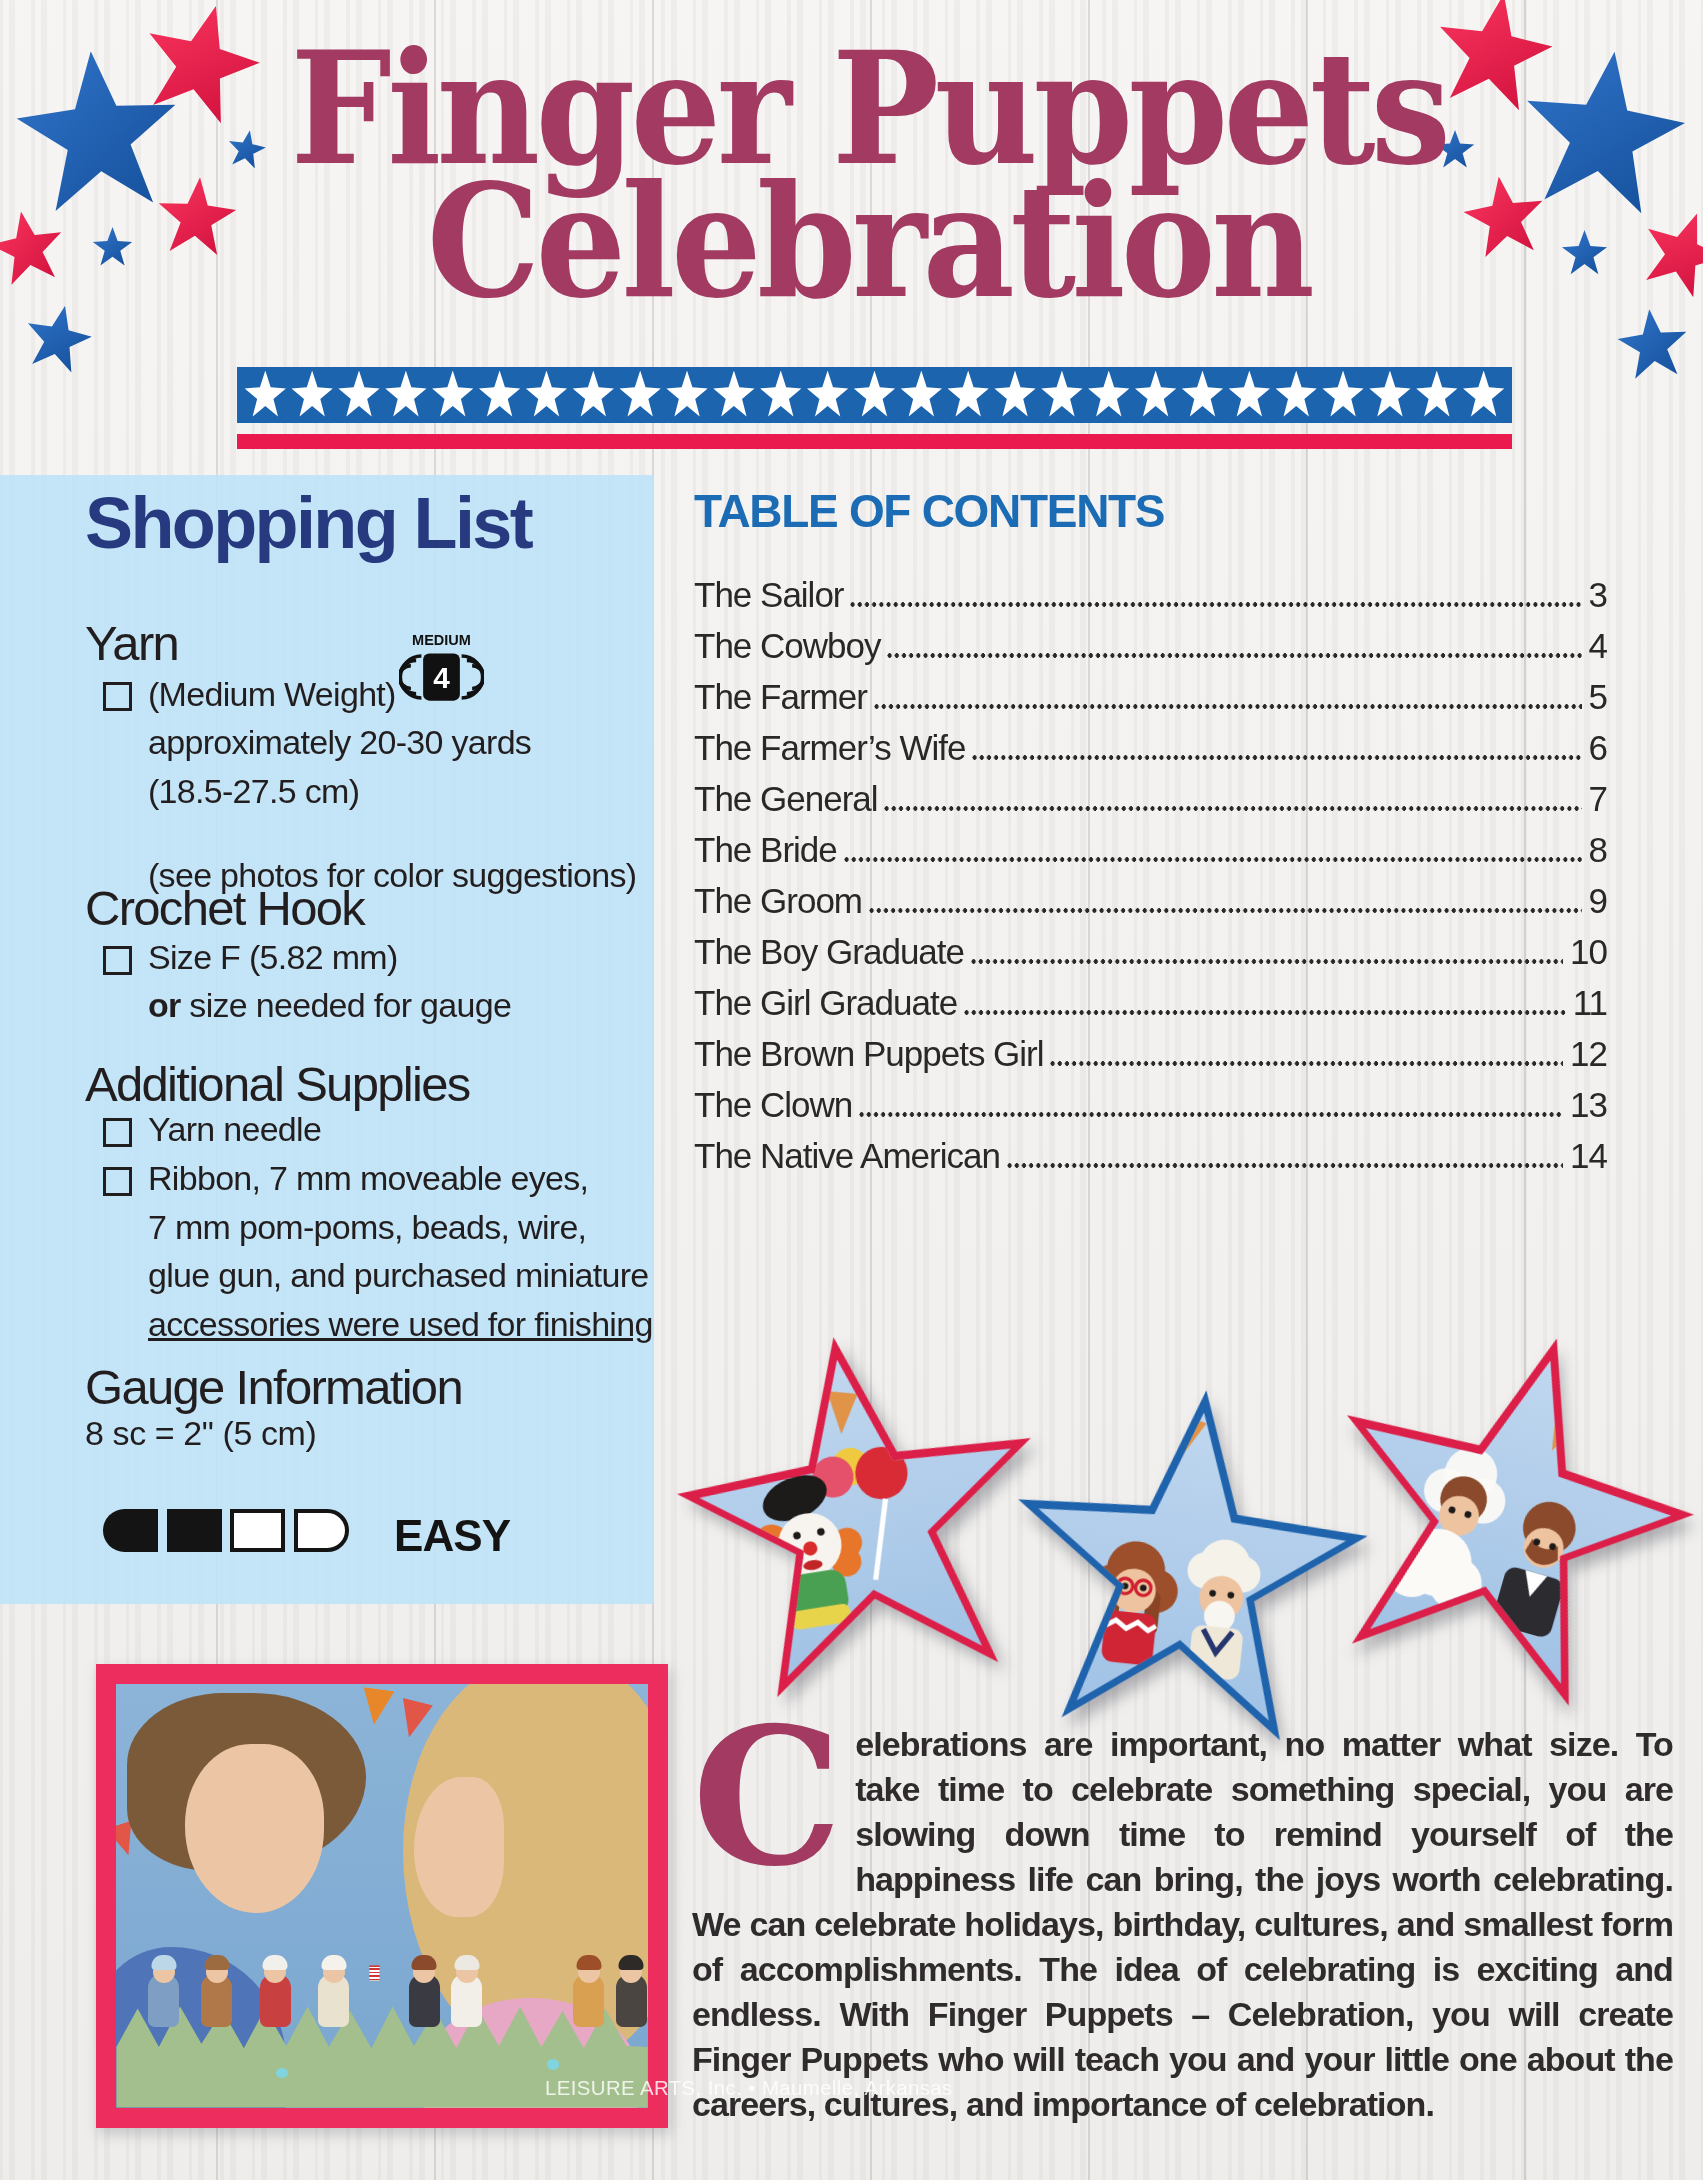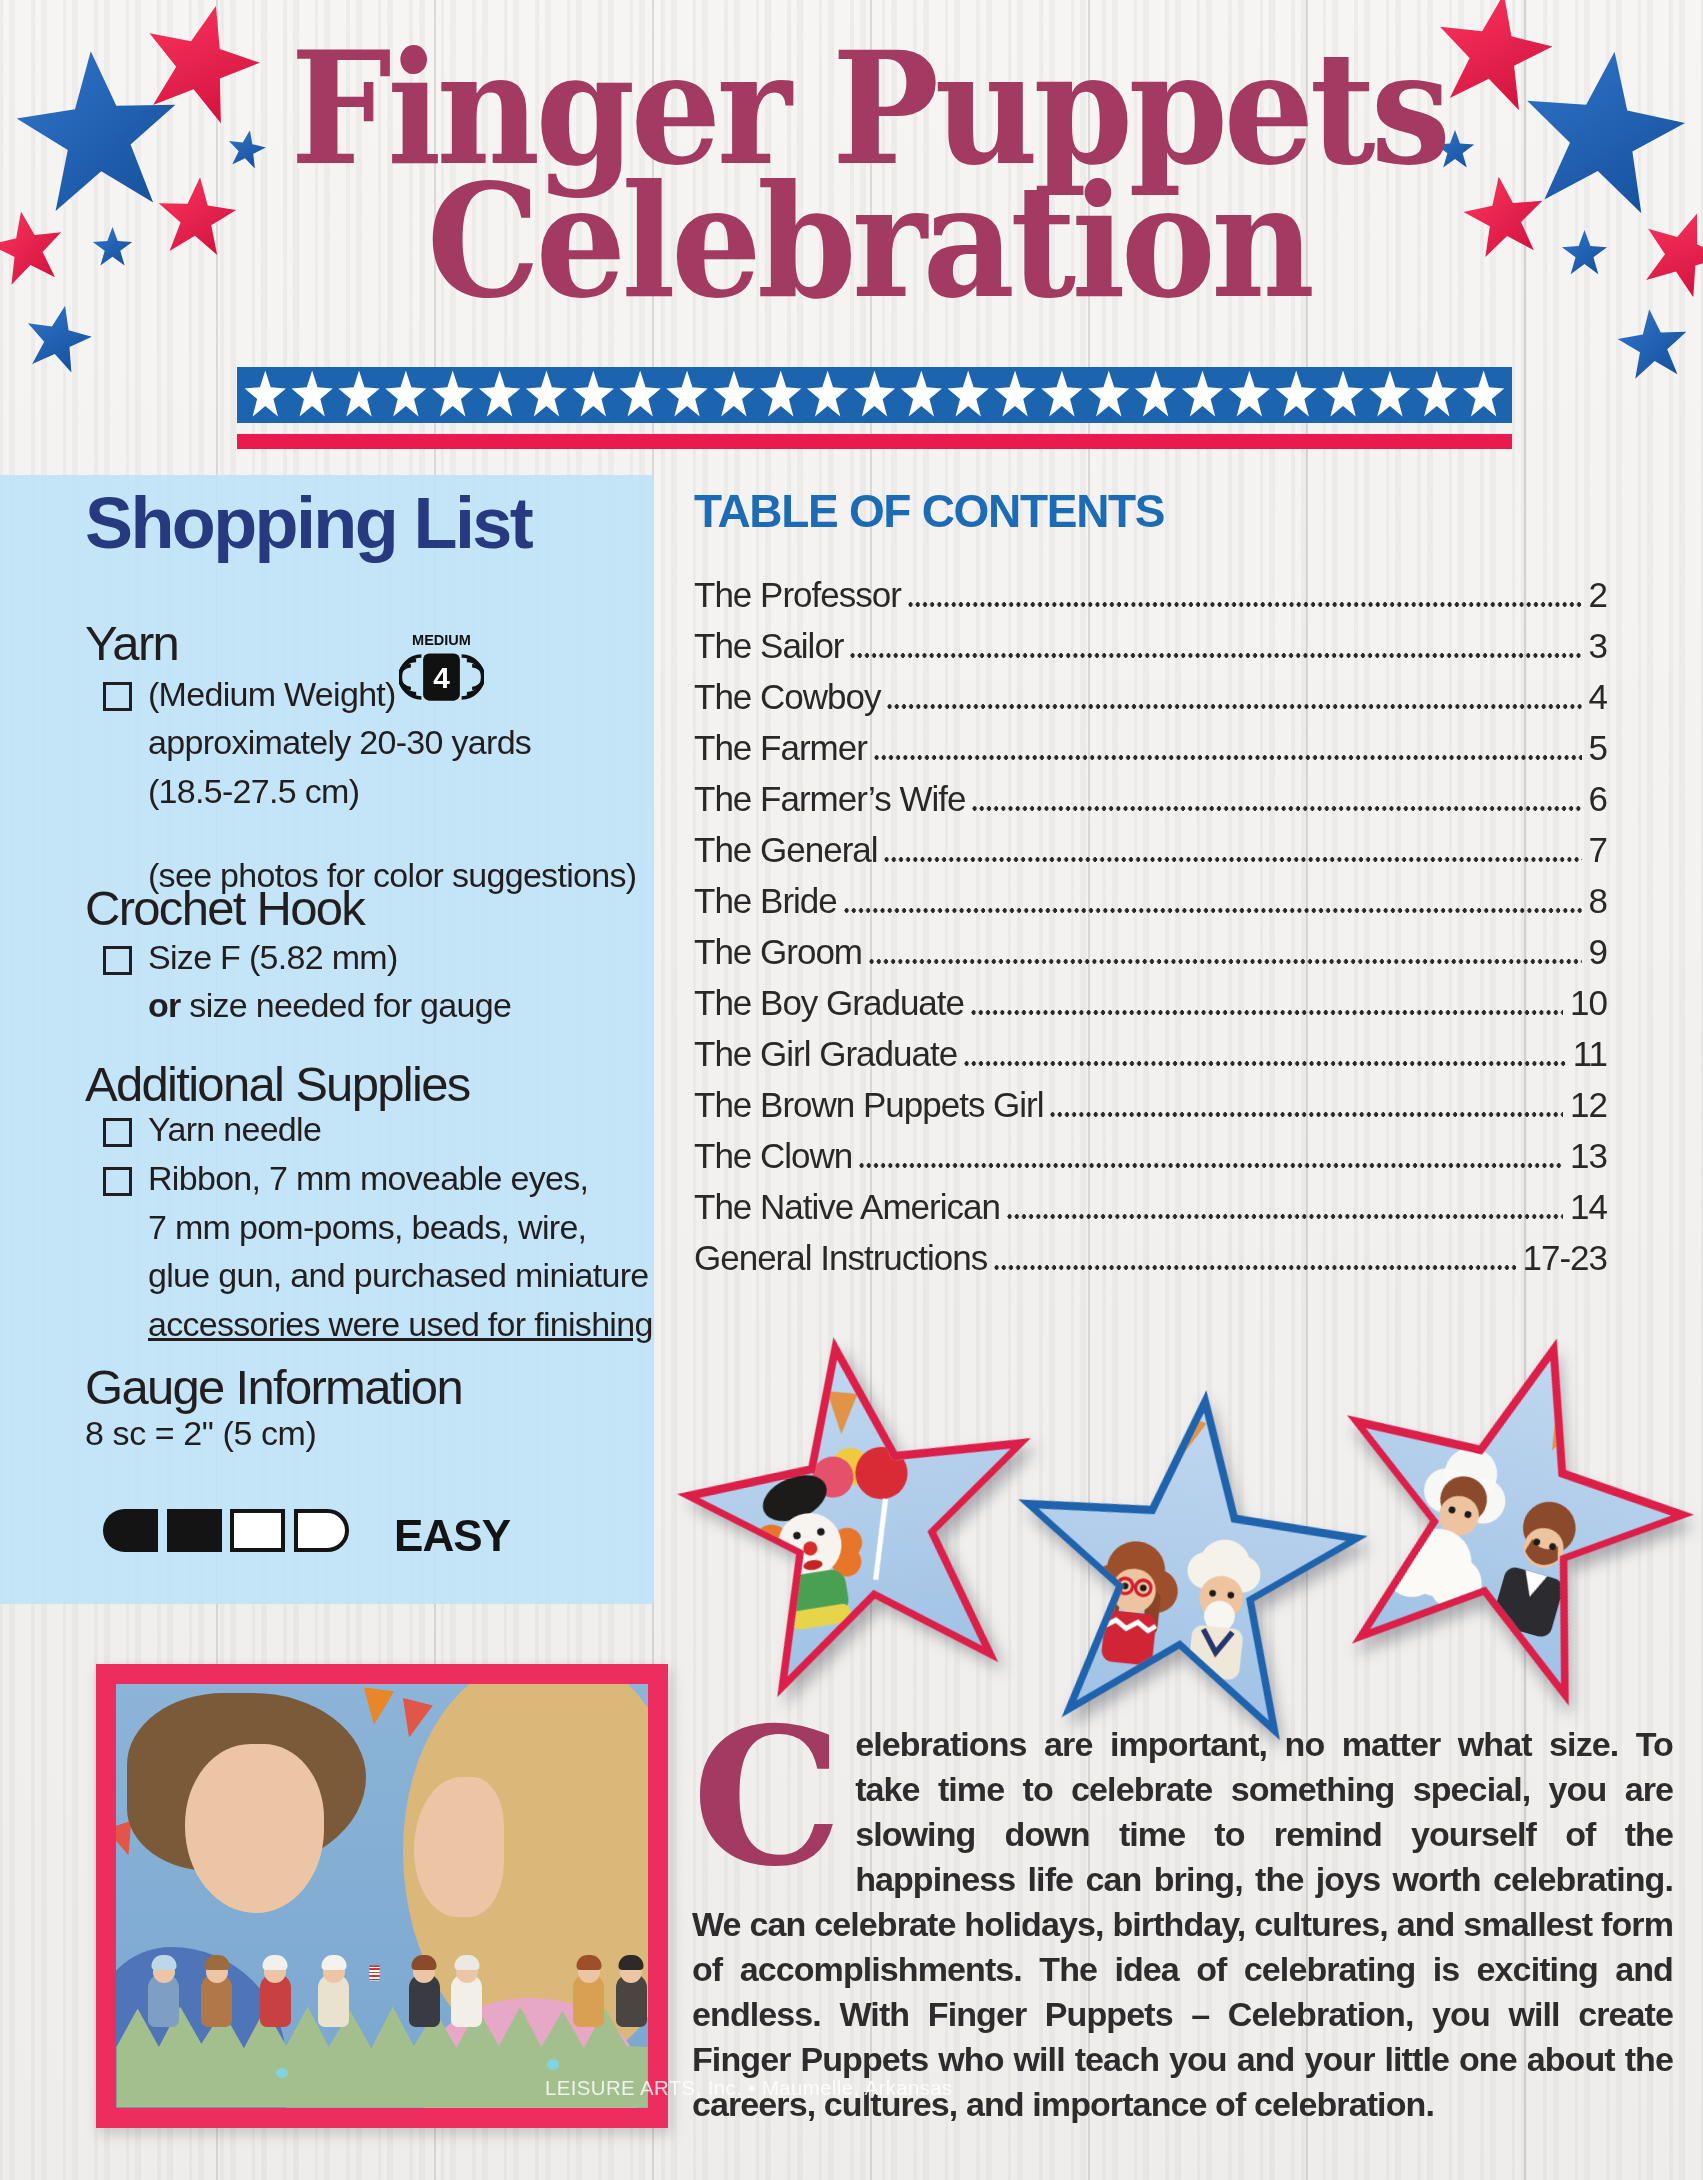--- a/index.html
+++ b/index.html
@@ -187,25 +187,20 @@
     <div class="seg f first"></div>
     <div class="seg f"></div>
     <div class="seg o"></div>
     <div class="seg o last"></div>
   </div>
   <div class="easy">EASY</div>
 
   <div class="toc-heading">TABLE OF CONTENTS</div>
   <div class="toc-rows">
     <div class="toc-row">
-        <span class="toc-label">The Professor</span>
-        <span class="toc-dots"></span>
-        <span class="toc-page">2</span>
-      </div>
-    <div class="toc-row">
         <span class="toc-label">The Sailor</span>
         <span class="toc-dots"></span>
         <span class="toc-page">3</span>
       </div>
     <div class="toc-row">
         <span class="toc-label">The Cowboy</span>
         <span class="toc-dots"></span>
         <span class="toc-page">4</span>
       </div>
     <div class="toc-row">
@@ -250,25 +245,20 @@
       </div>
     <div class="toc-row">
         <span class="toc-label">The Clown</span>
         <span class="toc-dots"></span>
         <span class="toc-page">13</span>
       </div>
     <div class="toc-row">
         <span class="toc-label">The Native American</span>
         <span class="toc-dots"></span>
         <span class="toc-page">14</span>
-      </div>
-    <div class="toc-row">
-        <span class="toc-label">General Instructions</span>
-        <span class="toc-dots"></span>
-        <span class="toc-page">17-23</span>
       </div>
   </div>
 
   <div id="pstar1" class="pstar">
     <svg viewBox="0 0 100 100">
       <defs>
         <clipPath id="cp1">
             <path d="M50 2 L62 35 L98 37 L69 58 L80 95 L50 73 L20 95 L31 58 L2 37 L38 35 Z" transform="translate(50 53) scale(.88) translate(-50 -53)"></path>
           </clipPath>
         <linearGradient id="sky1" x1="0" y1="0" x2="0" y2="1">

